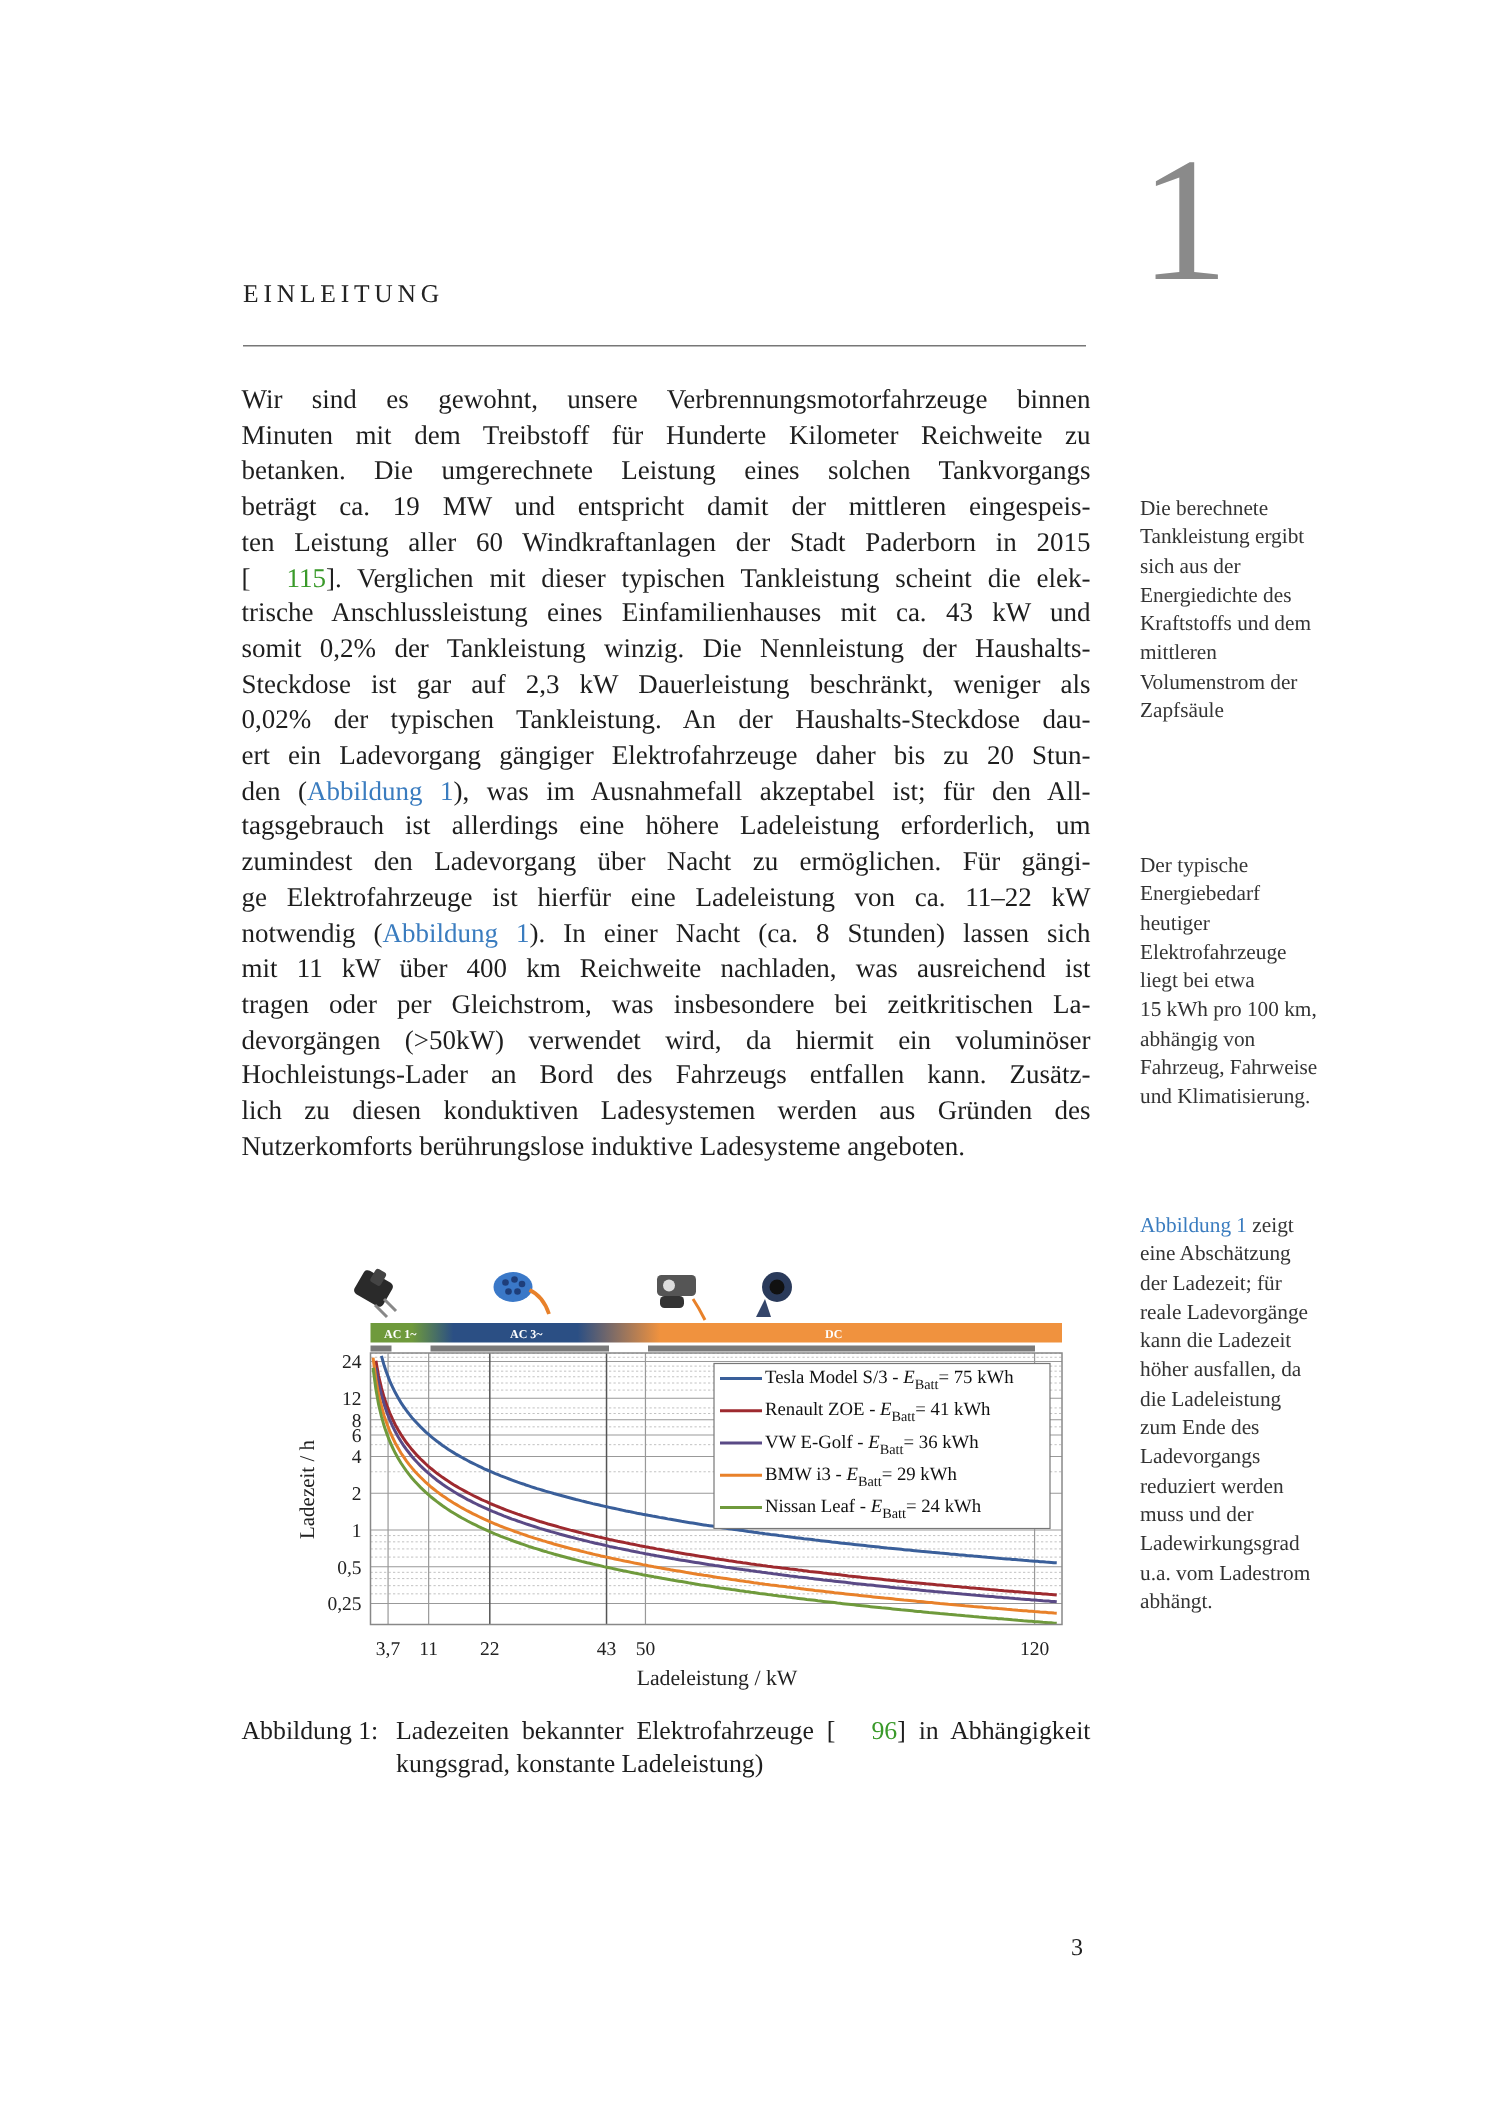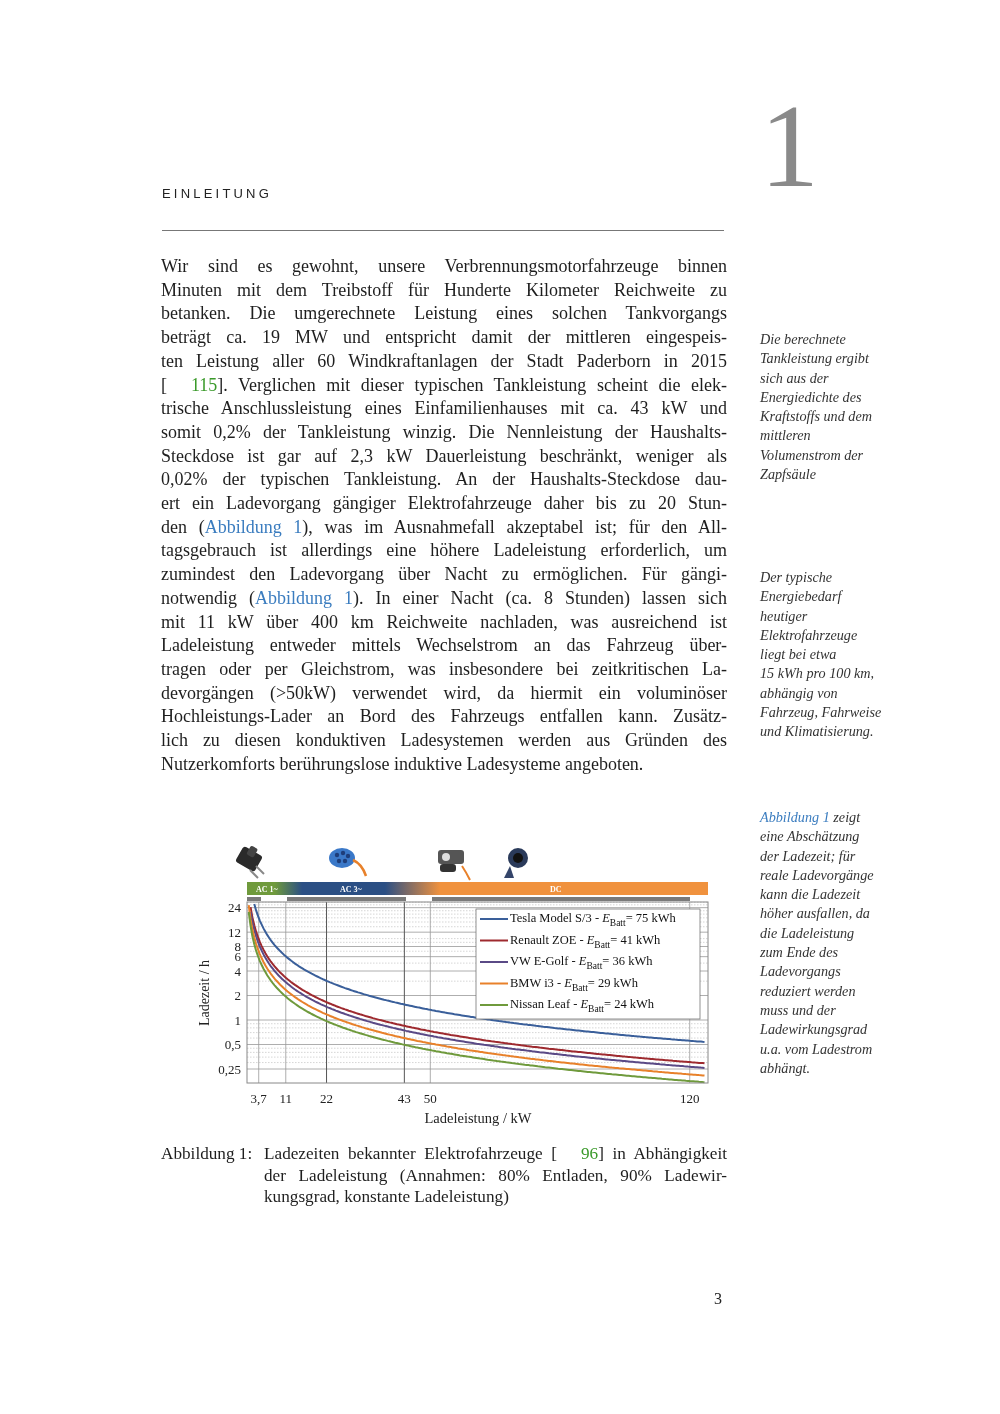--- a/index.html
+++ b/index.html
@@ -1,30 +1,30 @@
 <!DOCTYPE html>
 <html><head>
 <meta charset="utf-8">
 <style>
   html, body { margin:0; padding:0; background:#ffffff; }
   body { width:1000px; height:1414px; position:relative; overflow:hidden;
          font-family:"DejaVu Serif", "Liberation Serif", serif; color:#1a1a1a; }
   .chapter-num { position:absolute; left:760px; top:88px; font-family:"Liberation Serif", serif;
          font-size:118px; color:#8a8a8a; line-height:1; font-weight:normal; }
-  .chapter-title { position:absolute; left:162px; top:186px; font-family:Liberation Sans, sans-serif;
-         font-size:13px; letter-spacing:3.2px; color:#222; }
+  .chapter-title { position:absolute; left:162px; top:186px; font-family:Liberation Serif, serif;
+         font-size:17px; letter-spacing:3.2px; color:#222; }
   .chapter-rule { position:absolute; left:162px; top:230px; width:562px; height:1px; background:#777; }
   .body-text { position:absolute; left:161px; top:255px; width:566px; font-family:"Liberation Serif", serif;
          font-size:18px; line-height:23.7px; text-align:justify; color:#1e1e1e; hyphens:manual; }
   .body-text .line { display:block; text-align:justify; text-align-last:justify; white-space:nowrap; }
   .body-text .line.last { text-align-last:left; }
   .lnk-blue { color:#3a7cbf; }
   .lnk-green { color:#3a9a2a;margin-left:24px; }
   .margin-note { position:absolute; left:760px; width:140px; font-family:"Liberation Serif", serif;
-         font-style:italic; font-size:14.2px; line-height:19.3px; color:#333; }
+         font-size:14.2px; line-height:19.3px; color:#333; }
   .margin-note .ln { display:block; white-space:nowrap; }
   .figure { position:absolute; left:190px; top:840px; width:540px; height:290px; }
   .caption { position:absolute; left:161px; top:1143px; width:566px; font-family:"Liberation Serif", serif;
          font-size:17.2px; line-height:21.5px; color:#1e1e1e; }
   .caption .label { position:absolute; left:0; top:0; white-space:nowrap; }
   .caption .text { margin-left:103px; }
   .caption .text .ln { display:block; white-space:nowrap; text-align:justify; text-align-last:justify; }
   .caption .text .ln.last { text-align-last:left; }
   .page-number { position:absolute; left:714px; top:1290px; font-family:"Liberation Serif", serif; font-size:16px; color:#222; }
   svg text { font-family:"Liberation Serif", serif; }
@@ -44,23 +44,23 @@
     <span class="line">ten Leistung aller 60 Windkraftanlagen der Stadt Paderborn in 2015</span>
     <span class="line">[<span class="lnk-green">115</span>]. Verglichen mit dieser typischen Tankleistung scheint die elek-</span>
     <span class="line">trische Anschlussleistung eines Einfamilienhauses mit ca. 43 kW und</span>
     <span class="line">somit 0,2% der Tankleistung winzig. Die Nennleistung der Haushalts-</span>
     <span class="line">Steckdose ist gar auf 2,3 kW Dauerleistung beschränkt, weniger als</span>
     <span class="line">0,02% der typischen Tankleistung. An der Haushalts-Steckdose dau-</span>
     <span class="line">ert ein Ladevorgang gängiger Elektrofahrzeuge daher bis zu 20 Stun-</span>
     <span class="line">den (<span class="lnk-blue">Abbildung 1</span>), was im Ausnahmefall akzeptabel ist; für den All-</span>
     <span class="line">tagsgebrauch ist allerdings eine höhere Ladeleistung erforderlich, um</span>
     <span class="line">zumindest den Ladevorgang über Nacht zu ermöglichen. Für gängi-</span>
+    <span class="line">ge Elektrofahrzeuge ist hierfür eine Ladeleistung von ca. 11–22 kW</span>
     <span class="line">notwendig (<span class="lnk-blue">Abbildung 1</span>). In einer Nacht (ca. 8 Stunden) lassen sich</span>
     <span class="line">mit 11 kW über 400 km Reichweite nachladen, was ausreichend ist</span>
-    <span class="line">Ladeleistung entweder mittels Wechselstrom an das Fahrzeug über-</span>
     <span class="line">tragen oder per Gleichstrom, was insbesondere bei zeitkritischen La-</span>
     <span class="line">devorgängen (&gt;50kW) verwendet wird, da hiermit ein voluminöser</span>
     <span class="line">Hochleistungs-Lader an Bord des Fahrzeugs entfallen kann. Zusätz-</span>
     <span class="line">lich zu diesen konduktiven Ladesystemen werden aus Gründen des</span>
     <span class="line last">Nutzerkomforts berührungslose induktive Ladesysteme angeboten.</span>
   </div>
 
 <div class="margin-note" style="top:330px" id="mn0">
     <span class="ln">Die berechnete</span>
     <span class="ln">Tankleistung ergibt</span>
@@ -227,18 +227,17 @@
         <line x1="470" x2="498" y1="1005" y2="1005" stroke="#6f9a3c" stroke-width="2"></line>
         <text x="500" y="1008" font-size="12.5" fill="#111"><tspan>Nissan Leaf - </tspan><tspan font-style="italic">E</tspan><tspan font-size="9.5" dy="4">Batt</tspan><tspan dy="-4">= 24 kWh</tspan></text>
       </g>
   </svg>
 </div>
 
 <div class="caption">
   <span class="label">Abbildung 1:</span>
   <div class="text" id="captext">
       <span class="ln">Ladezeiten bekannter Elektrofahrzeuge [<span class="lnk-green">96</span>] in Abhängigkeit</span>
-      <span class="ln">der Ladeleistung (Annahmen: 80% Entladen, 90% Ladewir-</span>
       <span class="ln last">kungsgrad, konstante Ladeleistung)</span>
     </div>
 </div>
 
 <div class="page-number">3</div>
 
 </body></html>

